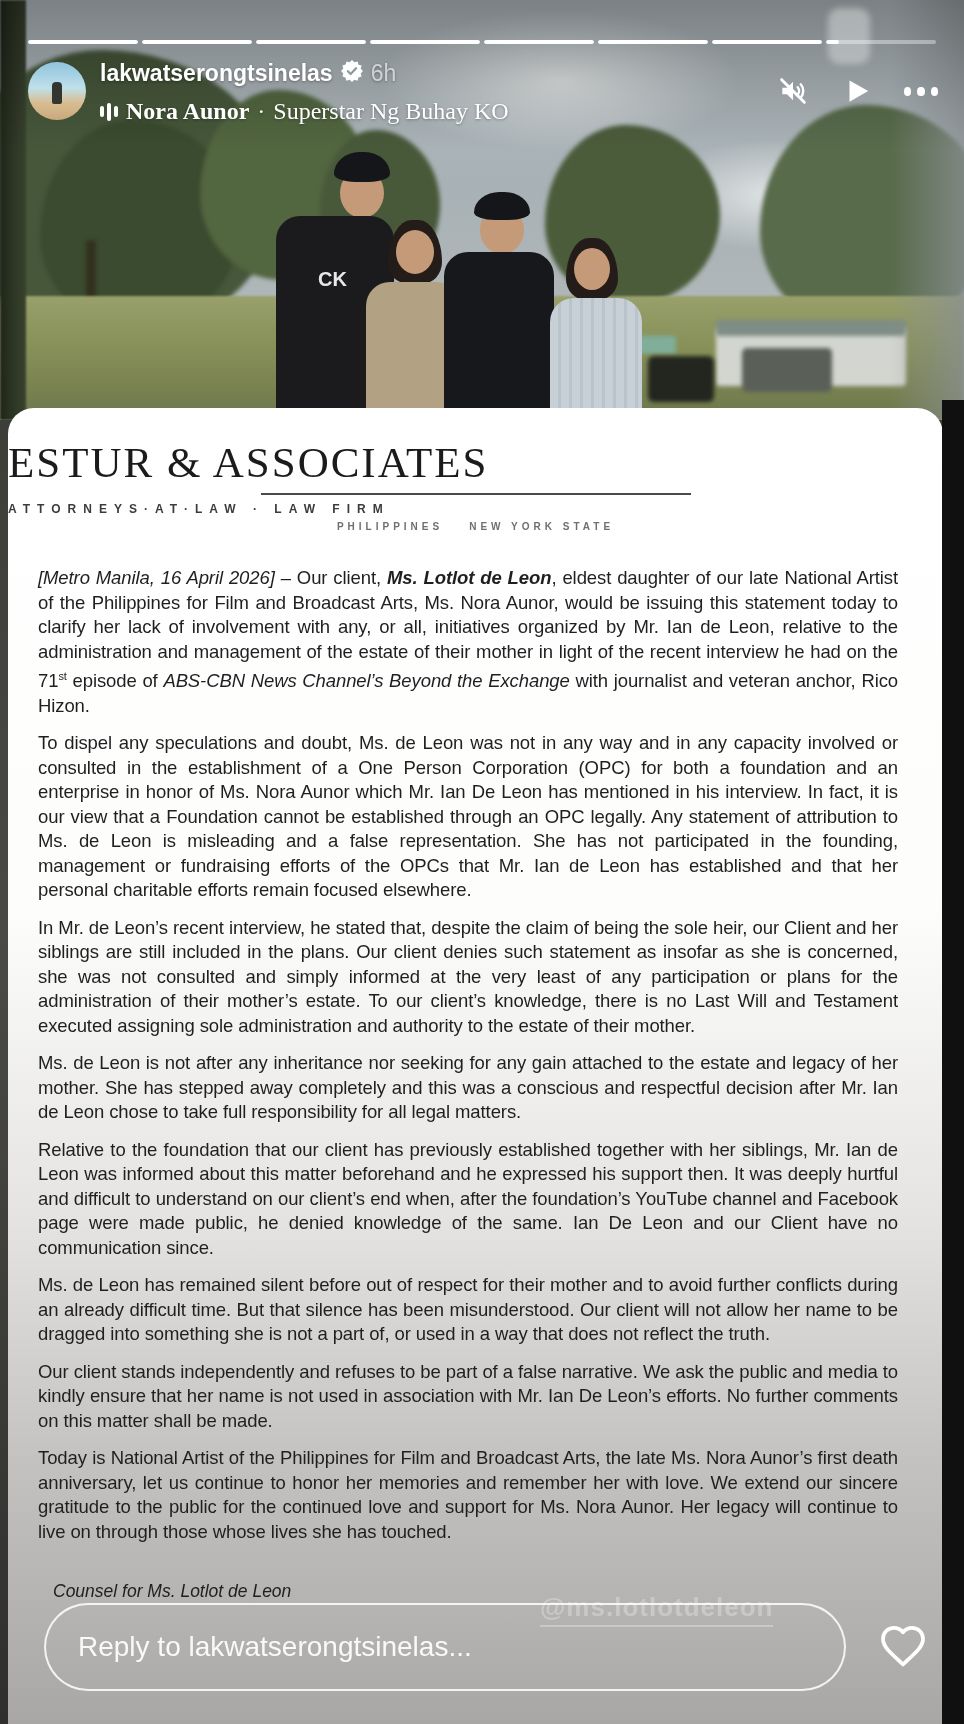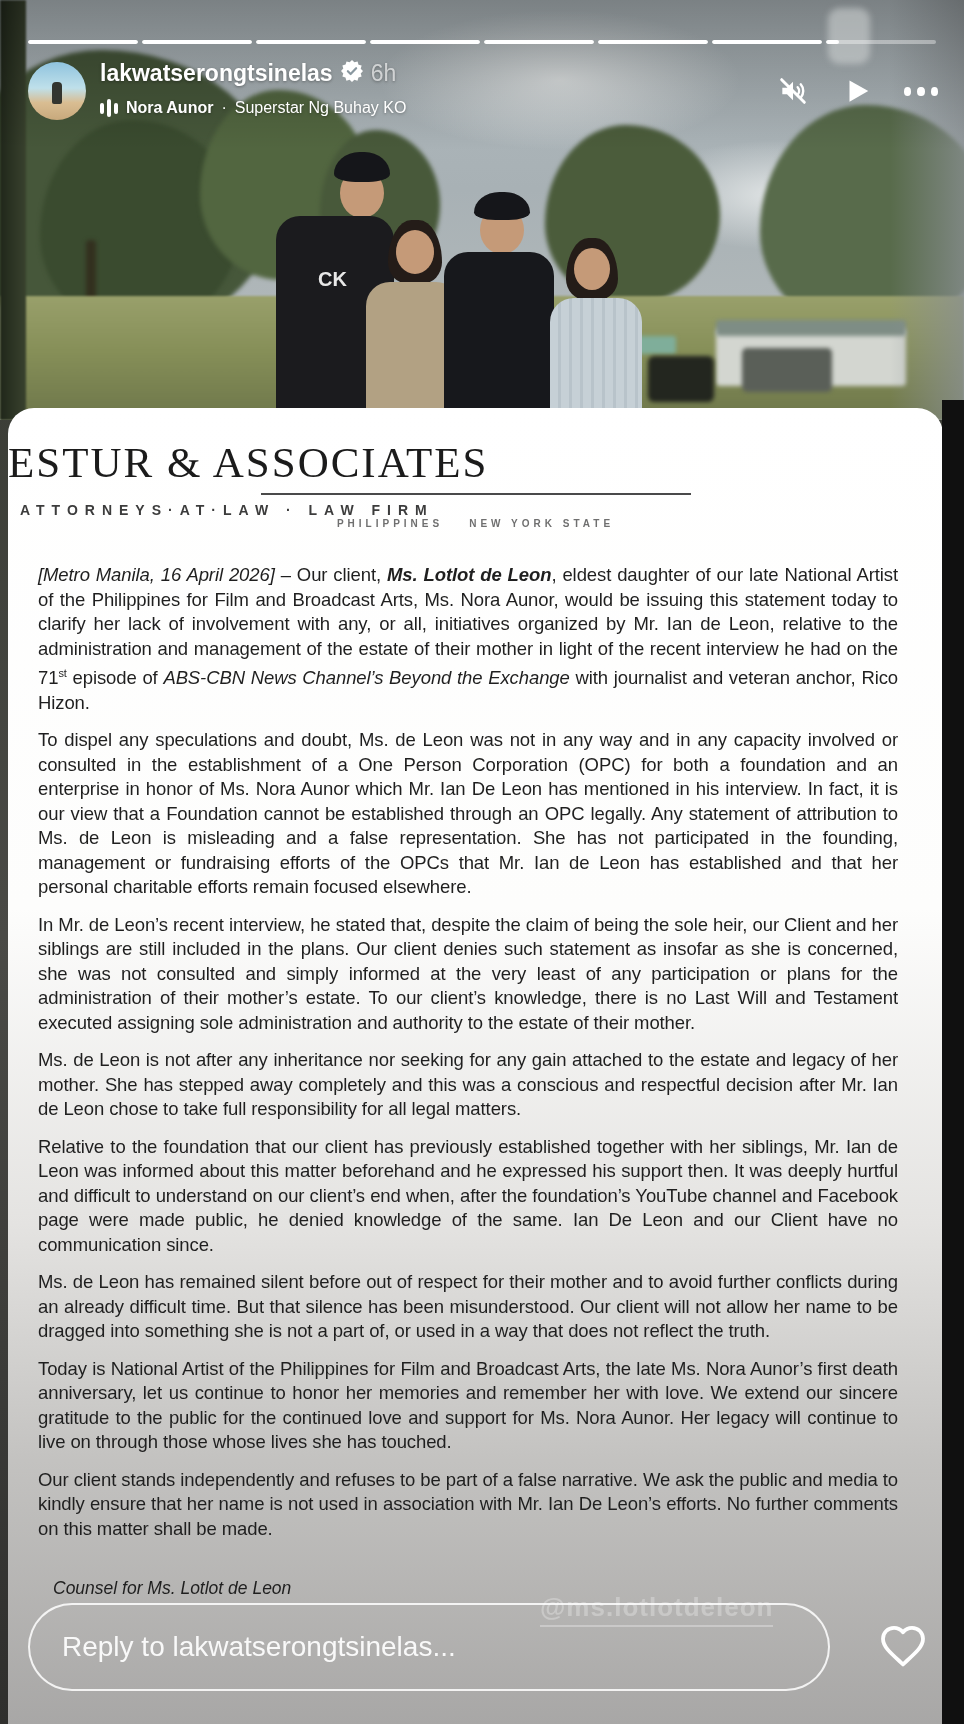--- a/index.html
+++ b/index.html
@@ -31,54 +31,54 @@
   .track{position:absolute;left:28px;top:40px;width:908px;height:4px;display:flex;gap:4px;}
   .seg{flex:1;height:4px;border-radius:2px;background:rgba(255,255,255,.38);overflow:hidden;}
   .seg .fill{height:100%;background:#ffffff;border-radius:2px;}
   .avatar{position:absolute;left:28px;top:62px;width:58px;height:58px;border-radius:50%;overflow:hidden;
           background:linear-gradient(180deg,#8fc3de 0%,#bfe0ea 45%,#d9bd92 70%,#c8a97c 100%);}
   .avatar .fig{position:absolute;left:24px;top:20px;width:10px;height:22px;background:#33352f;border-radius:4px 4px 2px 2px;}
   .uname-row{position:absolute;left:100px;top:60px;display:flex;align-items:flex-start;gap:8px;
              font-size:23px;font-weight:700;text-shadow:0 1px 3px rgba(0,0,0,.35);}
   .time{font-weight:400;color:rgba(255,255,255,.65);}
   .music-row{position:absolute;left:100px;top:98px;display:flex;align-items:center;gap:8px;
-             font-size:16px;text-shadow:0 1px 3px rgba(0,0,0,.35);}
+             font-size:24px;text-shadow:0 1px 3px rgba(0,0,0,.35);font-family:Liberation Serif, serif;}
   .music-artist{font-weight:700;}
   .eq{display:flex;align-items:center;gap:3px;height:20px;}
   .eq i{display:block;width:4px;background:#fff;border-radius:2px;}
   .hdr-icons{position:absolute;right:26px;top:74px;display:flex;align-items:center;gap:30px;}
   .hicon{width:34px;height:34px;display:flex;align-items:center;justify-content:center;}
   .dots{display:flex;gap:6px;align-items:center;}
   .dots i{width:9px;height:9px;background:#fff;border-radius:50%;display:block;}
   .blurblob{position:absolute;left:828px;top:8px;width:42px;height:56px;border-radius:12px;
             background:rgba(210,213,214,.55);filter:blur(3px);}
 
   
   .card{position:absolute;left:8px;top:408px;width:935px;height:1316px;z-index:10;overflow:hidden;
         border-radius:26px 26px 0 0;
         background:linear-gradient(180deg,#ffffff 0%,#fdfdfc 38%,#e4e3e1 62%,#c3c2c0 80%,#a8a7a6 100%);}
   .letterhead{text-align:left;padding-top:30px;color:#1e1e1e;}
   .firm{font-family:"Liberation Serif",serif;font-size:43px;letter-spacing:2px;font-weight:500;color:#1b1b1b;}
   .rule{width:430px;height:2px;background:#4a4a4a;margin:6px auto 7px auto;}
-  .tagline{font-size:14px;letter-spacing:7px;color:#3c3c3c;font-weight:600;padding-left:12px;}
-  .locations{font-size:10px;letter-spacing:4px;color:#6f6f6f;font-weight:600;display:flex;justify-content:center;gap:26px;}
+  .tagline{font-size:12px;letter-spacing:7px;color:#3c3c3c;font-weight:600;}
+  .locations{margin-top:5px;font-size:10px;letter-spacing:4px;color:#6f6f6f;font-weight:600;display:flex;justify-content:center;gap:26px;}
   .doc-body{padding:34px 45px 0 30px;color:#1f1f1f;font-size:18.5px;line-height:24.5px;text-align:justify;letter-spacing:-0.1px;}
   .doc-body p{margin:0 0 13px 0;} .ri{font-style:italic;} .rbi{font-weight:700;font-style:italic;}
   .rsup{font-size:11px;}
   .sig{padding:4px 45px 0 45px;color:#1f1f1f;}
   .sig-name{font-size:18.5px;font-weight:700;letter-spacing:-0.1px;}
   .sig-title{font-size:17.5px;font-style:italic;margin-top:20px;}
 
   .right-strip{position:absolute;right:0;top:400px;width:22px;bottom:0;background:#101010;z-index:20;}
 
   
   .watermark{position:absolute;left:540px;top:1592px;z-index:35;font-size:26px;font-weight:700;
              color:rgba(235,235,235,.38);letter-spacing:1px;border-bottom:2px solid rgba(255,255,255,.30);
              padding-bottom:2px;}
-  .reply-bar{position:absolute;left:28px;top:1603px;width:802px;height:88px;z-index:40;
+  .reply-bar{position:absolute;left:44px;top:1603px;width:802px;height:88px;z-index:40;
              border:2px solid rgba(255,255,255,.85);border-radius:46px;background:rgba(255,255,255,.02);
              display:flex;align-items:center;padding:0 30px;box-sizing:border-box;}
   .reply-input{background:transparent;border:none;outline:none;width:100%;
                font-family:"Liberation Sans",sans-serif;font-size:28px;color:#fff;}
   .reply-input::placeholder{color:rgba(255,255,255,.92);opacity:1;}
   .like{position:absolute;left:878px;top:1620px;width:50px;height:50px;z-index:40;
         display:flex;align-items:center;justify-content:center;}
 </style>
 </head>
 <body>
@@ -147,22 +147,22 @@
         <span>NEW YORK STATE</span>
       </div>
     </div>
     <div class="doc-body" id="doc-paragraphs">
         <p><span class="ri">[Metro Manila, 16 April 2026]</span><span> – Our client, </span><span class="rbi">Ms. Lotlot de Leon</span><span>, eldest daughter of our late National Artist of the Philippines for Film and Broadcast Arts, Ms. Nora Aunor, would be issuing this statement today to clarify her lack of involvement with any, or all, initiatives organized by Mr. Ian de Leon, relative to the administration and management of the estate of their mother in light of the recent interview he had on the 71</span><sup class="rsup">st</sup><span> episode of </span><span class="ri">ABS-CBN News Channel’s Beyond the Exchange</span><span> with journalist and veteran anchor, Rico Hizon.</span></p>
         <p><span>To dispel any speculations and doubt, Ms. de Leon was not in any way and in any capacity involved or consulted in the establishment of a One Person Corporation (OPC) for both a foundation and an enterprise in honor of Ms. Nora Aunor which Mr. Ian De Leon has mentioned in his interview.  In fact, it is our view that a Foundation cannot be established through an OPC legally. Any statement of attribution to Ms. de Leon is misleading and a false representation.  She has not participated in the founding, management or fundraising efforts of the OPCs that Mr. Ian de Leon has established and that her personal charitable efforts remain focused elsewhere.</span></p>
         <p><span>In Mr. de Leon’s recent interview, he stated that, despite the claim of being the sole heir, our Client and her siblings are still included in the plans.  Our client denies such statement as insofar as she is concerned, she was not consulted and simply informed at the very least of any participation or plans for the administration of their mother’s estate.  To our client’s knowledge, there is no Last Will and Testament executed assigning sole administration and authority to the estate of their mother.</span></p>
         <p><span>Ms. de Leon is not after any inheritance nor seeking for any gain attached to the estate and legacy of her mother.  She has stepped away completely and this was a conscious and respectful decision after Mr. Ian de Leon chose to take full responsibility for all legal matters.</span></p>
         <p><span>Relative to the foundation that our client has previously established together with her siblings, Mr. Ian de Leon was informed about this matter beforehand and he expressed his support then.  It was deeply hurtful and difficult to understand on our client’s end when, after the foundation’s YouTube channel and Facebook page were made public, he denied knowledge of the same. Ian De Leon and our Client have no communication since.</span></p>
         <p><span>Ms. de Leon has remained silent before out of respect for their mother and to avoid further conflicts during an already difficult time.  But that silence has been misunderstood.  Our client will not allow her name to be dragged into something she is not a part of, or used in a way that does not reflect the truth.</span></p>
+        <p><span>Our client stands independently and refuses to be part of a false narrative.  We ask the public and media to kindly ensure that her name is not used in association with Mr. Ian De Leon’s efforts.  No further comments on this matter shall be made.</span></p>
         <p><span>Today is National Artist of the Philippines for Film and Broadcast Arts, the late Ms. Nora Aunor’s first death anniversary, let us continue to honor her memories and remember her with love.  We extend our sincere gratitude to the public for the continued love and support for Ms. Nora Aunor.  Her legacy will continue to live on through those whose lives she has touched.</span></p>
-        <p><span>Our client stands independently and refuses to be part of a false narrative.  We ask the public and media to kindly ensure that her name is not used in association with Mr. Ian De Leon’s efforts.  No further comments on this matter shall be made.</span></p>
       </div>
     <div class="sig">
       <div class="sig-title">Counsel for Ms. Lotlot de Leon</div>
     </div>
   </div>
 
   <div class="right-strip"></div>
 
   <div class="hdr">
     <div class="track">

